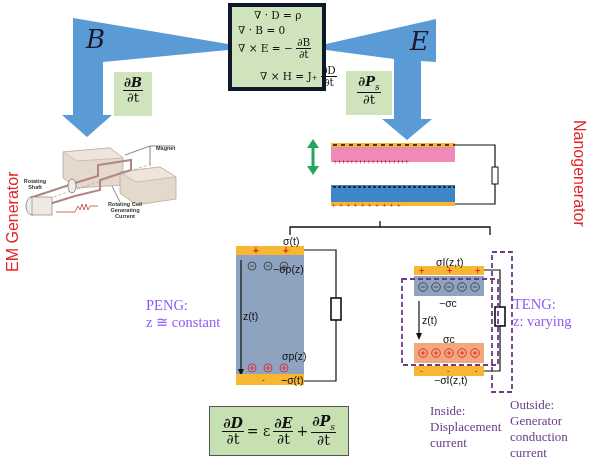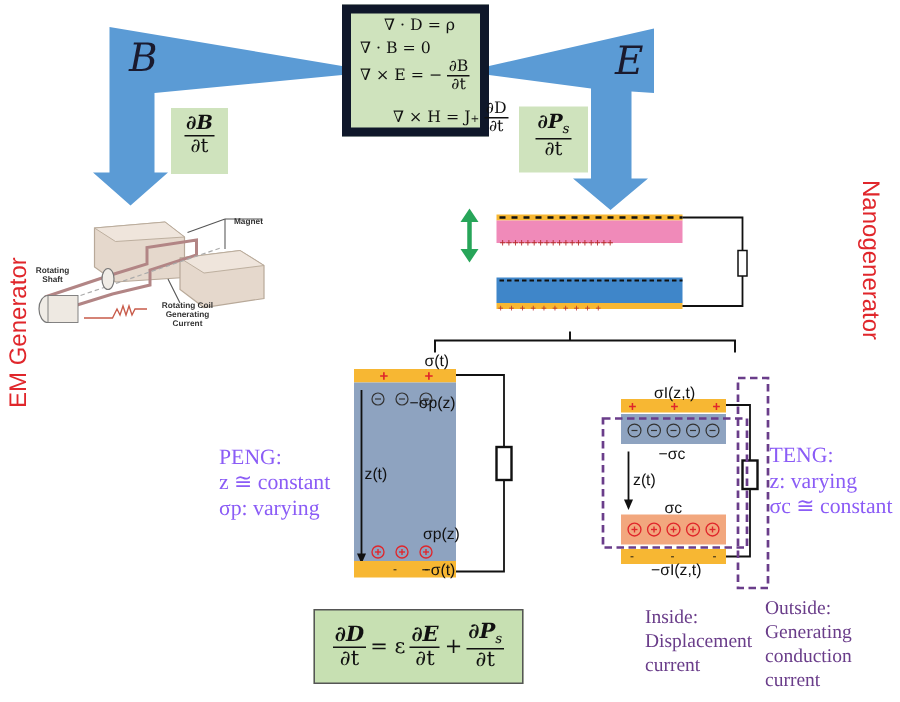--- a/index.html
+++ b/index.html
@@ -1,18 +1,18 @@
 <!DOCTYPE html>
 <html><head>
 <meta charset="utf-8">
 <style>
   html,body{margin:0;padding:0;background:#ffffff;}
   body{width:600px;height:468px;position:relative;overflow:hidden;font-family:"Liberation Sans",sans-serif;}
   svg{position:absolute;left:0;top:0;}
-  .maxwell{position:absolute;left:228px;top:3px;width:98px;height:88px;background:#cfe3bd;border:6px solid #0f172a;box-sizing:border-box;font-family:"DejaVu Serif",serif;font-size:10.5px;color:#111;}
+  .maxwell{position:absolute;left:228px;top:3px;width:98px;height:88px;background:#cfe3bd;border:4px solid #0f172a;box-sizing:border-box;font-family:"DejaVu Serif",serif;font-size:10.5px;color:#111;}
   .maxwell .eq{position:absolute;left:6px;white-space:nowrap;}
   .frac{display:inline-block;vertical-align:middle;text-align:center;line-height:1.05;}
   .frac .num{display:block;border-bottom:1px solid #111;padding:0 1px;}
   .frac .den{display:block;padding:0 1px;}
   .dbox{position:absolute;background:#cfe3bd;font-family:"DejaVu Serif",serif;font-size:13px;color:#111;text-align:center;}
   .dbox .frac .num{border-bottom:1.2px solid #111;}
   .field-label{position:absolute;font-family:"DejaVu Serif",serif;font-style:italic;font-size:26px;color:#1a1a2e;}
   .vert{position:absolute;color:#e0262b;font-size:16px;white-space:nowrap;transform-origin:left top;}
   .redtxt{position:absolute;font-family:"Liberation Serif",serif;font-size:14.5px;color:#8b5cf6;line-height:17px;white-space:nowrap;}
   .purp{position:absolute;font-family:"Liberation Serif",serif;font-size:13px;color:#6a3d8a;line-height:16px;white-space:nowrap;margin-left:30px;}
@@ -189,32 +189,30 @@
 <div class="lbl" style="left:100px;top:201px;width:50px;white-space:normal;text-align:center;line-height:6px;">Rotating Coil Generating Current</div>
 
 <div class="small" style="left:283px;top:235px;">σ(t)</div>
 <div class="small" style="left:273px;top:263px;">−σp(z)</div>
 <div class="small" style="left:243px;top:310px;">z(t)</div>
 <div class="small" style="left:282px;top:350px;">σp(z)</div>
 <div class="small" style="left:281px;top:374px;">−σ(t)</div>
 <div class="redtxt" style="left:146px;top:297px;">
   <div>PENG:</div>
   <div>z ≅ constant</div>
-  <div>σp: varying</div>
 </div>
 
 <div class="small" style="left:436px;top:256px;">σI(z,t)</div>
 <div class="small" style="left:427px;top:297px;margin-left:12px;">−σc</div>
 <div class="small" style="left:422px;top:314px;">z(t)</div>
 <div class="small" style="left:443px;top:333px;">σc</div>
 <div class="small" style="left:434px;top:374px;">−σI(z,t)</div>
 <div class="redtxt" style="left:513px;top:296px;">
   <div>TENG:</div>
   <div>z: varying</div>
-  <div>σc ≅ constant</div>
 </div>
 
 <div class="bigeq">
   <span class="frac">
       <span class="num" style="font-weight:bold;font-style:italic">∂D</span>
       <span class="den">∂t</span>
     </span>
   <span>= ε</span>
   <span class="frac">
       <span class="num" style="font-weight:bold;font-style:italic">∂E</span>
@@ -227,16 +225,16 @@
     </span>
 </div>
 
 <div class="purp" style="left:400px;top:403px;">
   <div>Inside:</div>
   <div>Displacement</div>
   <div>current</div>
 </div>
 <div class="purp" style="left:480px;top:397px;">
   <div>Outside:</div>
-  <div>Generating</div>
+  <div>Generator</div>
   <div>conduction</div>
   <div>current</div>
 </div>
 
 </body></html>

